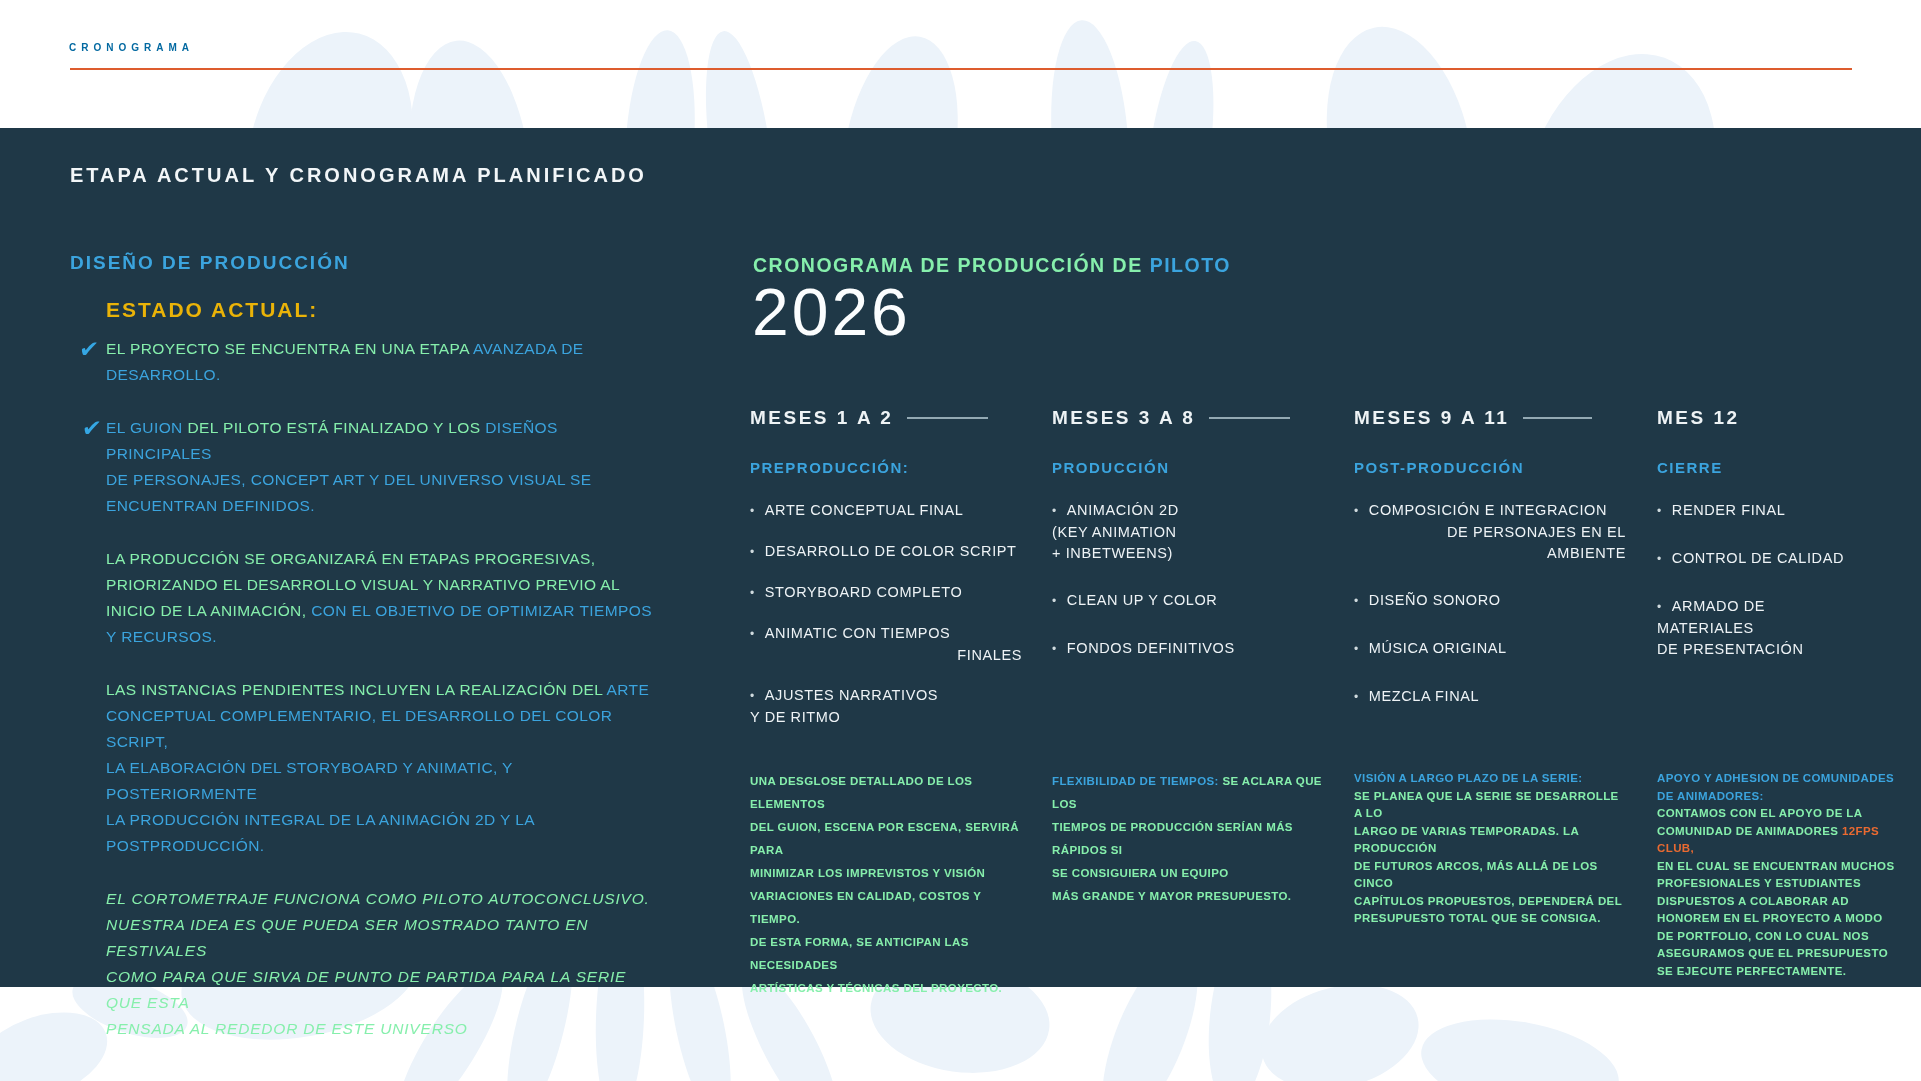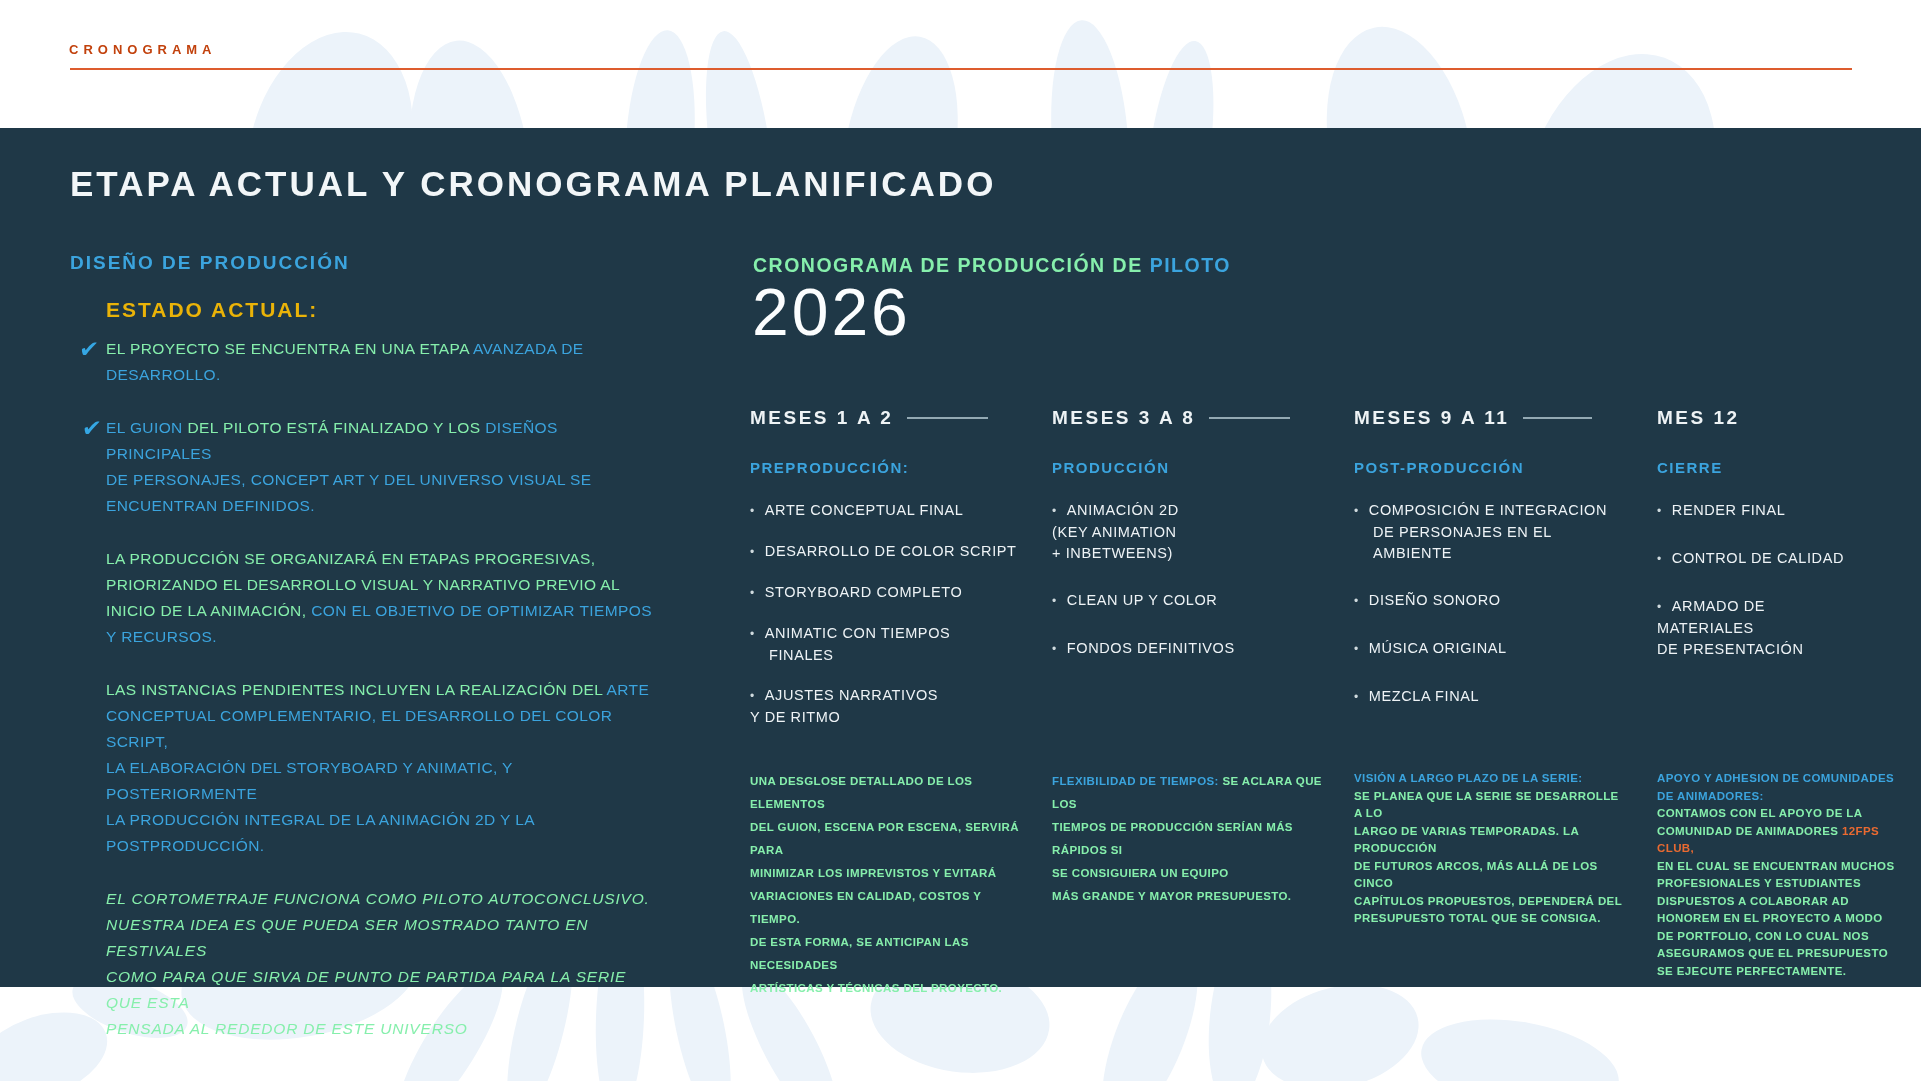--- a/index.html
+++ b/index.html
@@ -13,29 +13,29 @@
 
   
   .decor{position:absolute;left:0;pointer-events:none;}
   .decor.top{top:0;}
   .decor.bottom{bottom:0;}
 
   
   .top-band{position:absolute;top:0;left:0;width:100%;height:128px;}
   .page-kicker{
     position:absolute;left:69px;top:42px;
-    font-size:13px;font-weight:700;letter-spacing:5px;color:#c2410c;
+    font-size:10px;font-weight:700;letter-spacing:5px;color:#0369a1;
   }
   .kicker-rule{position:absolute;left:70px;top:68px;width:1782px;height:2px;background:#dd5c2e;}
 
   
   .panel{position:absolute;top:128px;left:0;width:1921px;height:859px;background:#1f3847;}
   .panel-title{
     position:absolute;left:70px;top:36px;
-    font-size:35px;font-weight:700;letter-spacing:3px;color:#f2f6f8;
+    font-size:20px;font-weight:700;letter-spacing:3px;color:#f2f6f8;
   }
 
   
   .section-label{
     position:absolute;left:70px;top:124px;
     font-size:19px;font-weight:700;letter-spacing:2px;color:#3ba4de;
   }
   .status-heading{
     position:absolute;left:106px;top:170px;
     font-size:21px;font-weight:700;letter-spacing:2px;color:#eab308;
@@ -73,21 +73,21 @@
   .t-col:nth-child(4){left:907px;width:240px;}
   .t-col-header{display:flex;align-items:center;height:24px;}
   .t-col-name{font-size:19px;font-weight:700;letter-spacing:2.5px;color:#eef3f5;white-space:nowrap;}
   .t-col-line{flex:1;height:2px;background:#93a9b3;margin-left:14px;margin-right:34px;}
   .t-col-subhead{margin-top:29px;font-size:15px;font-weight:700;letter-spacing:1.5px;color:#3ba4de;}
   .t-col-items{margin-top:24px;}
   .b-item{margin-bottom:26px;}
   .t-col:nth-child(1) .b-item{margin-bottom:19px;}
   .b-line{font-size:14.5px;line-height:21px;letter-spacing:0.6px;color:#eef3f6;}
   .b-line .dot{font-size:12px;color:#cfdade;margin-right:10px;}
-  .b-line.ind{padding-left:19px;}
+  .b-line.ind{padding-left:19px;text-align:right;}
   .t-col-note{position:absolute;top:364px;left:0;right:0;}
   .t-col-note .tl{font-size:11.5px;font-weight:700;letter-spacing:0.4px;}
   .t-col-note.loose .tl{line-height:23px;}
   .t-col-note.tight .tl{line-height:17.5px;}
 
   
   .page-number{
     position:absolute;right:64px;top:1086px;
     font-size:15px;font-weight:700;font-style:italic;color:#2f3769;letter-spacing:1px;
   }
@@ -210,21 +210,21 @@
               <div class="b-line ind"><span>FINALES</span></div>
             </div>
             <div class="b-item">
               <div class="b-line"><span class="dot">•</span><span>AJUSTES NARRATIVOS</span></div>
               <div class="b-line"><span>Y DE RITMO</span></div>
             </div>
           </div>
     <div class="t-col-note loose">
             <div class="tl"><span class="seg-w">UNA DESGLOSE DETALLADO DE LOS ELEMENTOS</span></div>
             <div class="tl"><span class="seg-w">DEL GUION, ESCENA POR ESCENA, SERVIRÁ PARA</span></div>
-            <div class="tl"><span class="seg-w">MINIMIZAR LOS IMPREVISTOS Y EVITARÁ</span></div>
+            <div class="tl"><span class="seg-w">MINIMIZAR LOS IMPREVISTOS Y VISIÓN</span></div>
             <div class="tl"><span class="seg-w">VARIACIONES EN CALIDAD, COSTOS Y TIEMPO.</span></div>
             <div class="tl"><span class="seg-w">DE ESTA FORMA, SE ANTICIPAN LAS NECESIDADES</span></div>
             <div class="tl"><span class="seg-w">ARTÍSTICAS Y TÉCNICAS DEL PROYECTO.</span></div>
           </div>
   </div>
         <div class="t-col">
     <div class="t-col-header">
       <span class="t-col-name">MESES 3 A 8</span>
       <span class="t-col-line"></span>
     </div>

